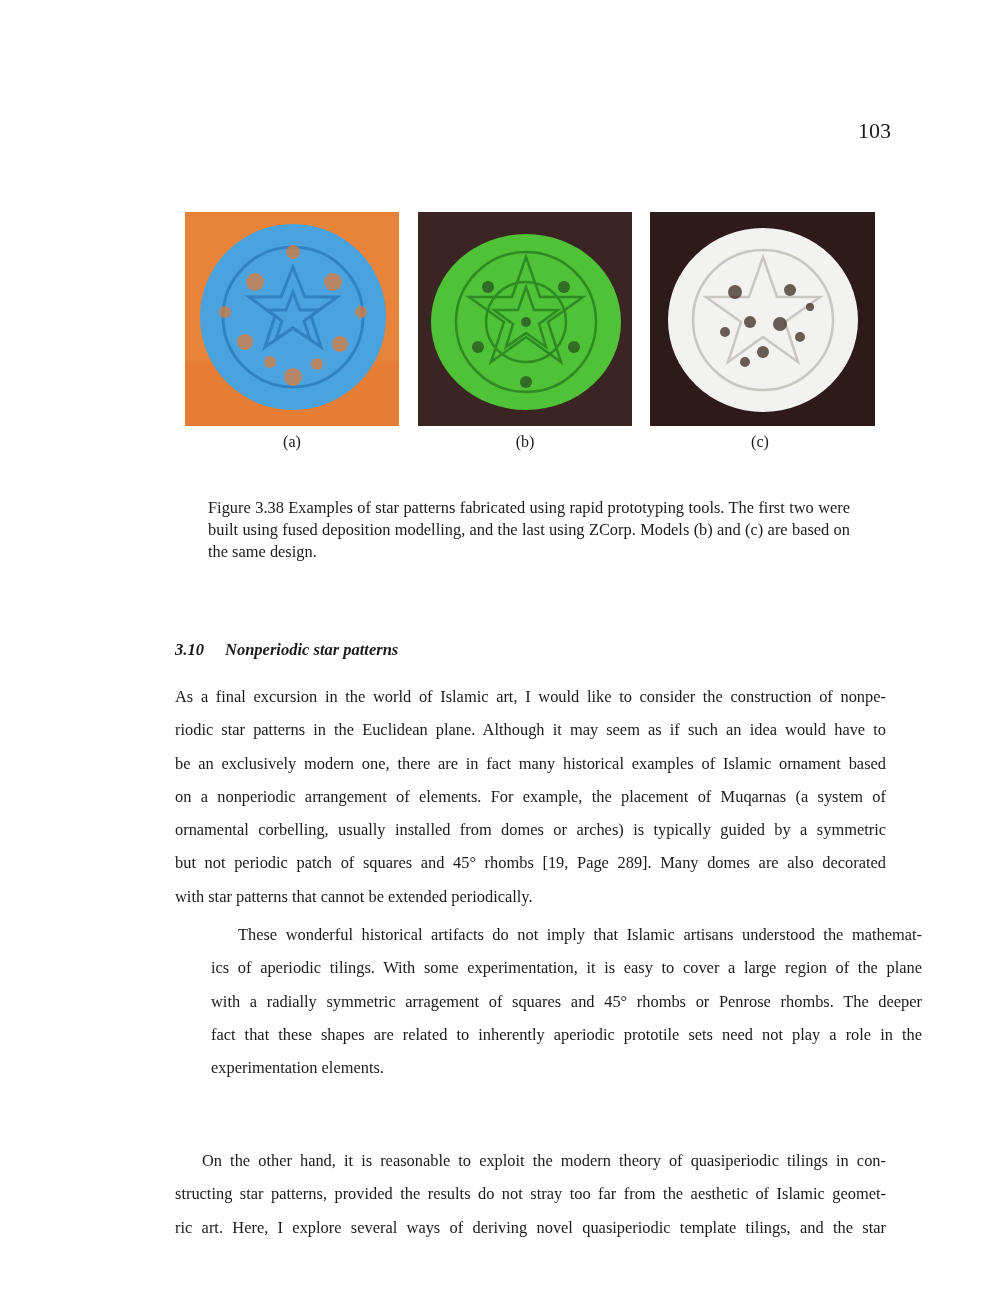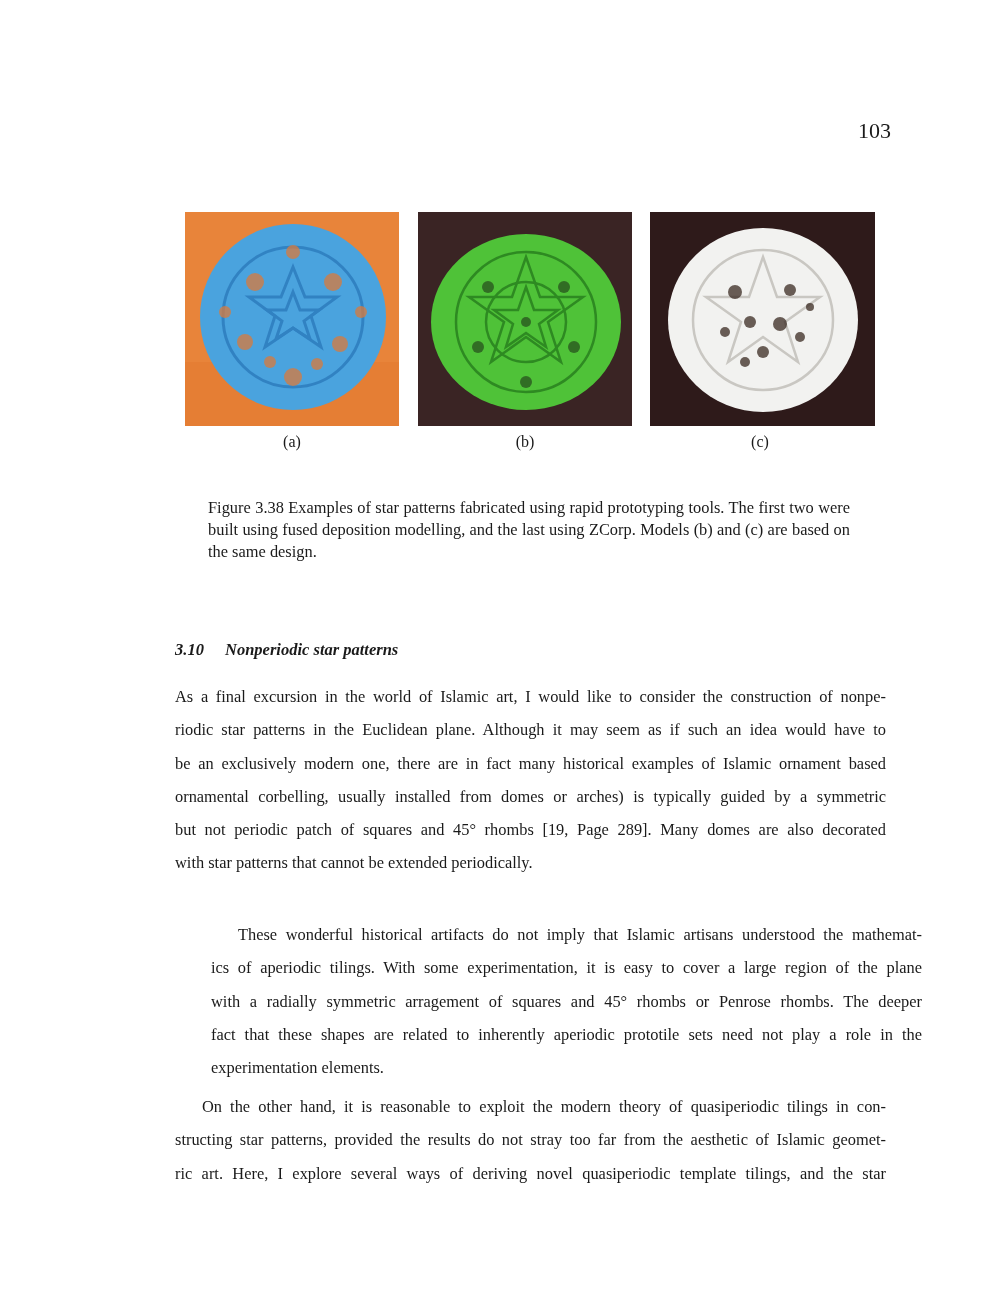--- a/index.html
+++ b/index.html
@@ -17,21 +17,21 @@
   .caption { position: absolute; top: 497px; left: 208px; width: 642px; font-size: 16.4px; line-height: 22px; text-align: justify; }
   .caption b { font-weight: normal; }
   .section-heading { position: absolute; top: 624px; left: 175px; font-size: 16.5px; font-weight: bold; font-style: italic; margin-top: 16px; }
   .section-heading .num { display: inline-block; width: 50px; }
   .body-text { position: absolute; left: 175px; width: 711px; font-size: 16.4px; line-height: 33.3px; }
   .line { display: block; text-align: justify; text-align-last: justify; height: 33.3px; white-space: nowrap; }
   .line.last { text-align-last: left; font-family: Liberation Serif, serif; }
   .line.indent { padding-left: 27px; }
   .p1 { top: 680px; }
   .p2 { top: 918px; margin-left: 36px; }
-  .p3 { top: 1090px; }
+  .p3 { top: 1144px; }
 </style>
 </head>
 <body>
 
 <div class="page-number">103</div>
 
 <div class="figure">
   <div class="panel panel-a">
     <svg viewBox="0 0 214 214">
       <rect width="214" height="214" fill="#e8843a"></rect>
@@ -108,20 +108,21 @@
 </div>
 
 <div class="section-heading">
   <span class="num">3.10</span><span>Nonperiodic star patterns</span>
 </div>
 
 <div class="body-text p1">
   <span class="line">As a final excursion in the world of Islamic art, I would like to consider the construction of nonpe-</span>
   <span class="line">riodic star patterns in the Euclidean plane. Although it may seem as if such an idea would have to</span>
   <span class="line">be an exclusively modern one, there are in fact many historical examples of Islamic ornament based</span>
+  <span class="line">on a nonperiodic arrangement of elements. For example, the placement of Muqarnas (a system of</span>
   <span class="line">ornamental corbelling, usually installed from domes or arches) is typically guided by a symmetric</span>
   <span class="line">but not periodic patch of squares and 45° rhombs [19, Page 289]. Many domes are also decorated</span>
   <span class="line last">with star patterns that cannot be extended periodically.</span>
 </div>
 
 <div class="body-text p2">
   <span class="line indent">These wonderful historical artifacts do not imply that Islamic artisans understood the mathemat-</span>
   <span class="line">ics of aperiodic tilings. With some experimentation, it is easy to cover a large region of the plane</span>
   <span class="line">with a radially symmetric arragement of squares and 45° rhombs or Penrose rhombs. The deeper</span>
   <span class="line">fact that these shapes are related to inherently aperiodic prototile sets need not play a role in the</span>

